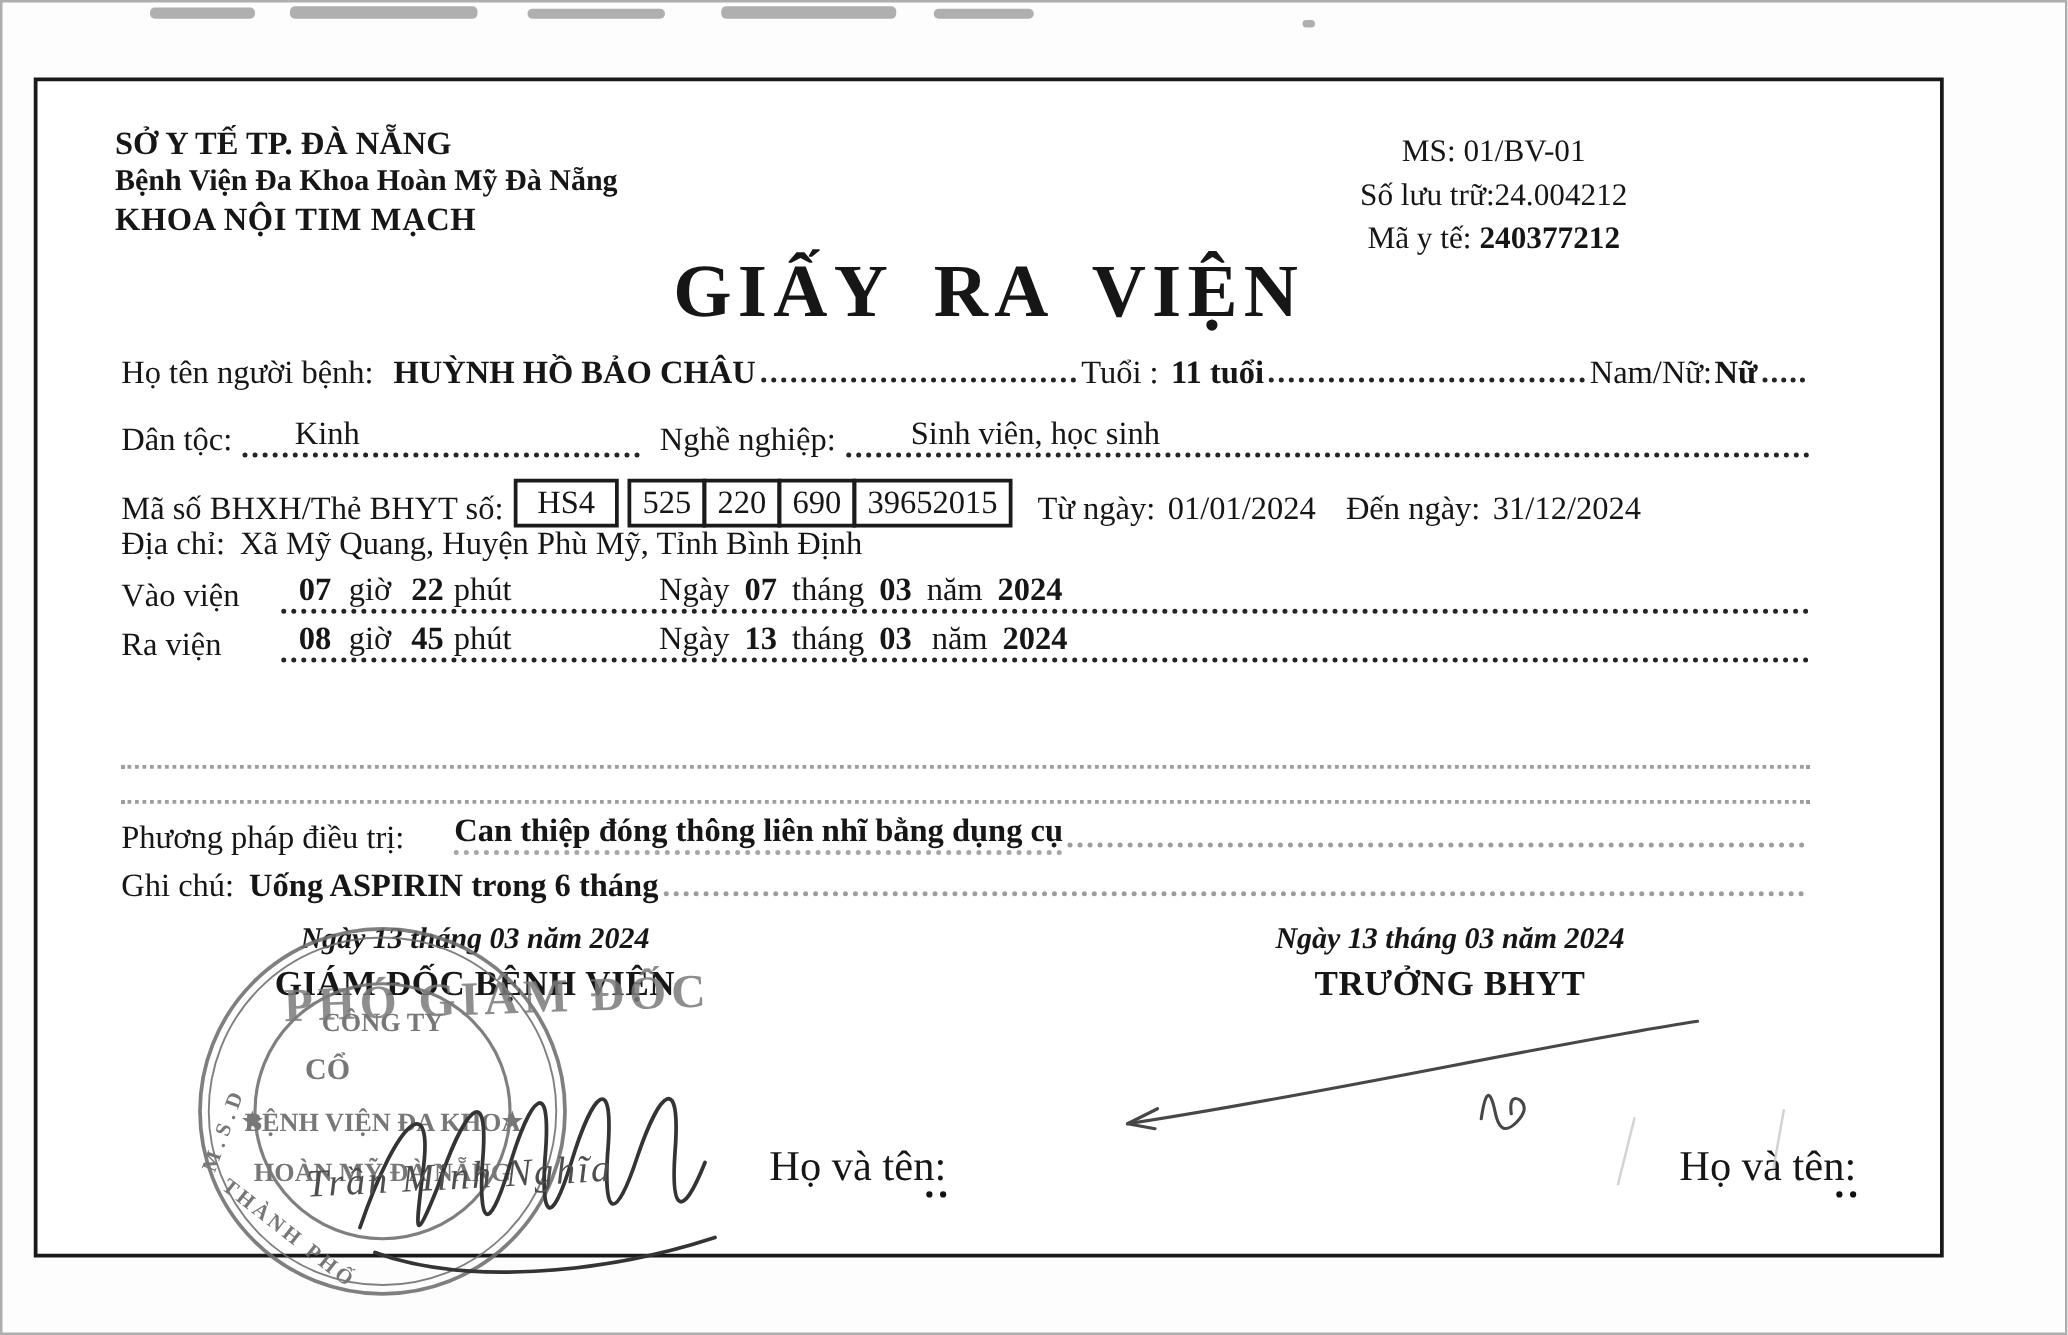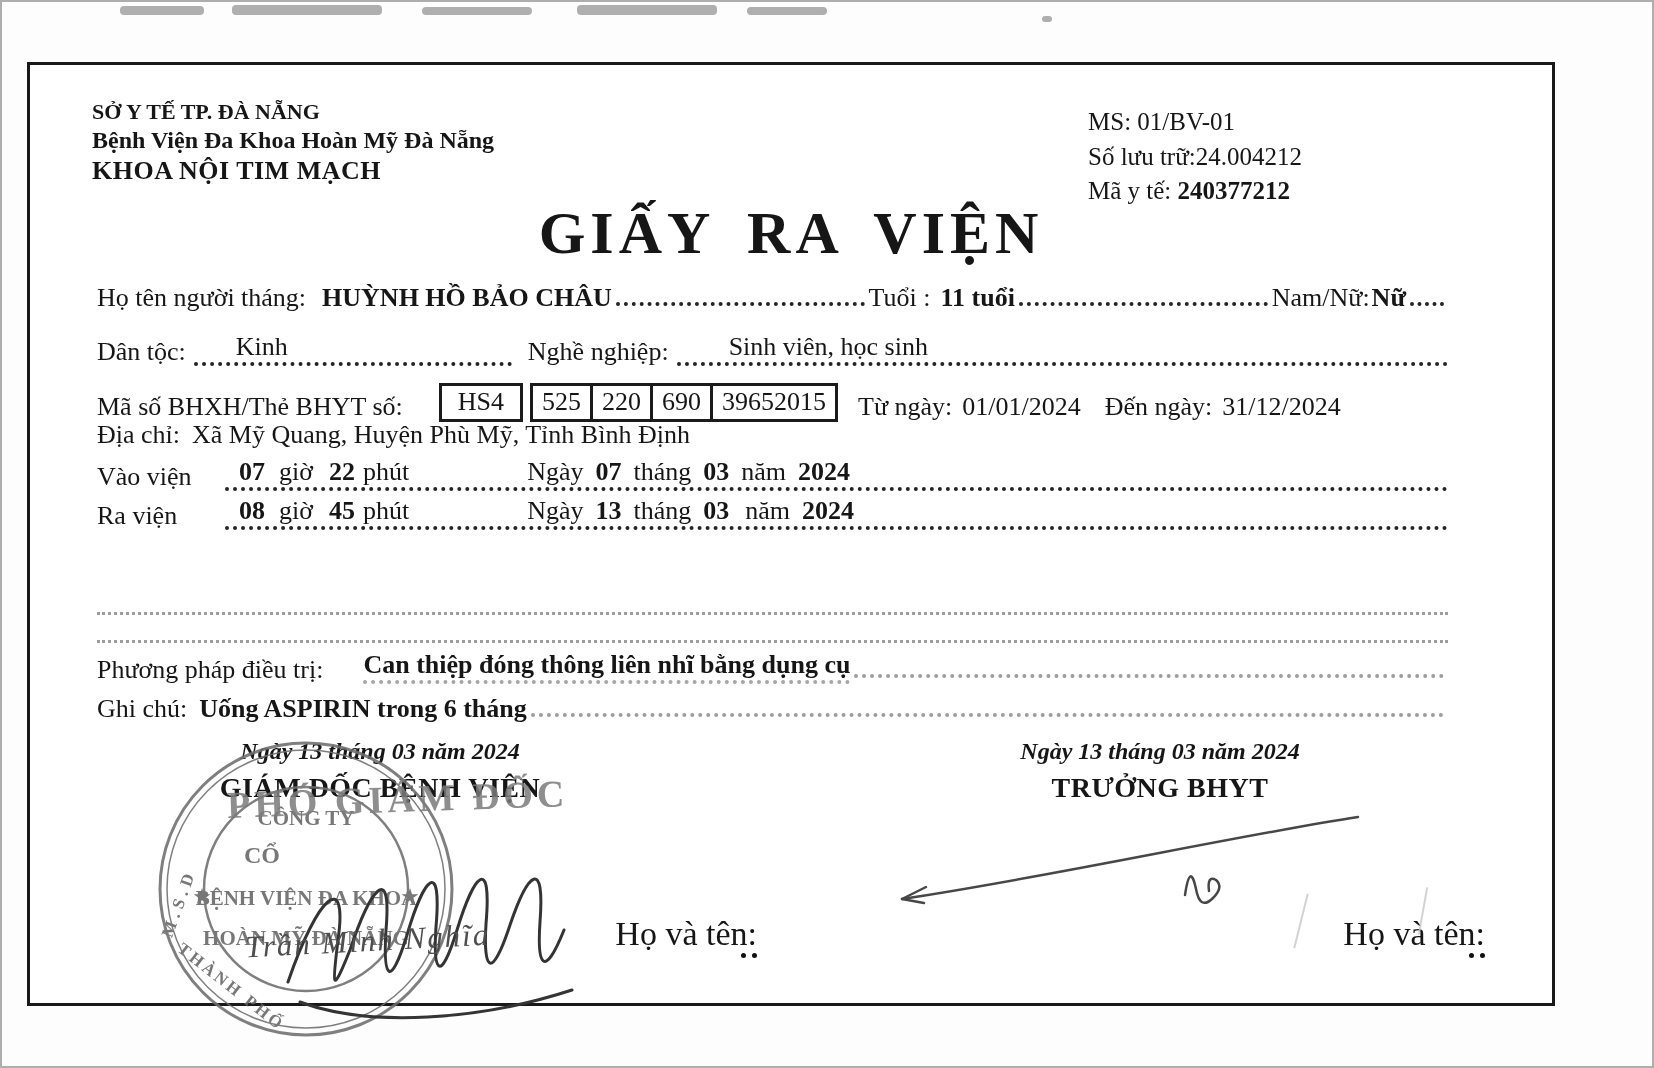--- a/index.html
+++ b/index.html
@@ -3,28 +3,28 @@
 <meta charset="utf-8">
 <style>
   html,body{margin:0;padding:0;background:#e9e9e9;}
   .page{position:relative;width:1654px;height:1068px;background:#fdfdfd;
         border:2px solid #aeaeae;box-sizing:border-box;overflow:hidden;
         font-family:"Liberation Serif","DejaVu Serif",serif;color:#161616;}
   .doc{position:absolute;left:25px;top:60px;width:1522px;height:938px;
        border:3px solid #191919;background:#fff;}
   
   .hdr-left{position:absolute;left:62px;top:34px;line-height:1.22;}
-  .hl1{font-weight:bold;font-size:22px;}
+  .hl1{font-weight:bold;font-size:26px;}
   .hl2{font-weight:bold;font-size:24px;}
   .hl3{font-weight:bold;font-size:26px;letter-spacing:.5px;}
   .hdr-center{position:absolute;left:430px;top:38px;width:566px;text-align:center;}
   .hc1{font-weight:bold;font-size:27px;}
   .hc2{font-weight:bold;font-size:26px;margin-top:4px;}
   .hc-div{width:236px;margin:10px auto 0;border-top:4px dashed #2c2c2c;height:0;}
-  .hdr-right{position:absolute;left:1058px;top:40px;line-height:1.38;font-size:25px;}
+  .hdr-right{position:absolute;left:1058px;top:40px;line-height:1.38;font-size:25px;text-align:center;}
   .title{position:absolute;top:134px;left:0;right:0;text-align:center;
          font-size:60px;font-weight:bold;letter-spacing:5px;word-spacing:14px;}
   
   .row{position:absolute;left:67px;right:104px;display:flex;align-items:flex-end;
        font-size:26px;white-space:nowrap;}
   .b{font-weight:bold;}
   .dots{flex:1 1 auto;border-bottom:4px dotted #242424;margin:0 4px 7px 4px;min-width:16px;}
   .fd{border-bottom-color:#9d9d9d;}
   .useg{border-bottom:4px dotted #242424;display:flex;align-items:flex-end;margin-bottom:1px;}
   .box{border:3px solid #1b1b1b;padding:1px 9px 2px;font-size:26px;}
@@ -72,21 +72,21 @@
 
     <div class="hdr-right">
       <div>MS: 01/BV-01</div>
       <div>Số lưu trữ:24.004212</div>
       <div><span>Mã y tế: </span><span class="b">240377212</span></div>
     </div>
 
     <div class="title">GIẤY RA VIỆN</div>
 
     <div class="row" style="top:218px">
-      <span>Họ tên người tháng:</span>
+      <span>Họ tên người bệnh:</span>
       <span class="b" style="margin-left:16px">HUỲNH HỒ BẢO CHÂU</span>
       <span class="dots"></span>
       <span>Tuổi :</span>
       <span class="b" style="margin-left:10px">11 tuổi</span>
       <span class="dots"></span>
       <span>Nam/Nữ:</span>
       <span class="b" style="margin-left:2px">Nữ</span>
       <span class="dots" style="flex:0 0 34px"></span>
     </div>
 
@@ -96,21 +96,21 @@
           <span style="padding-left:42px">Kinh</span>
         </span>
       <span style="margin-left:16px">Nghề nghiệp:</span>
       <span class="useg" style="flex:1;padding-left:52px;margin-left:8px">
           <span>Sinh viên, học sinh</span>
         </span>
     </div>
 
     <div class="row" style="top:306px">
       <span>Mã số BHXH/Thẻ BHYT số:</span>
-      <span class="box gap10" style="margin-left:36px;padding:1px 16px 2px">HS4</span>
+      <span class="box gap10" style="margin-left:8px;padding:1px 16px 2px">HS4</span>
       <span class="box">525</span>
       <span class="box">220</span>
       <span class="box">690</span>
       <span class="box">39652015</span>
       <span style="margin-left:20px">Từ ngày:</span>
       <span style="margin-left:10px">01/01/2024</span>
       <span style="margin-left:24px">Đến ngày:</span>
       <span style="margin-left:10px">31/12/2024</span>
     </div>
 

